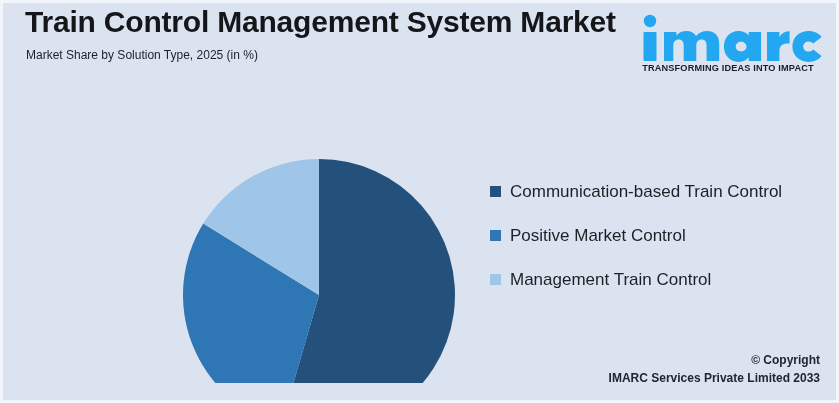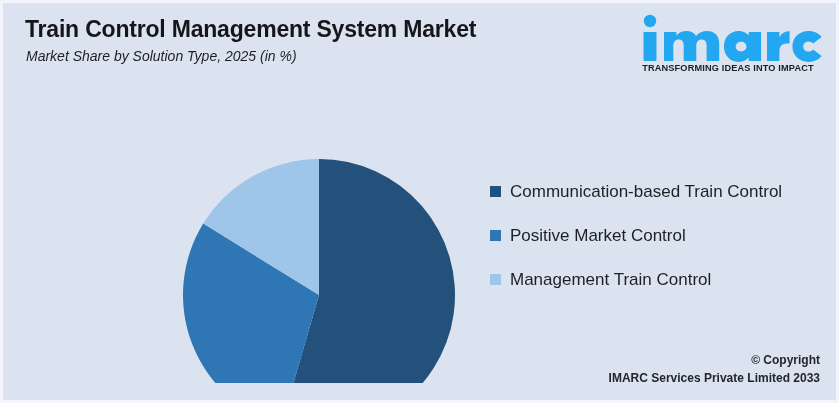--- a/index.html
+++ b/index.html
@@ -20,36 +20,35 @@
     height: 403px;
     box-sizing: border-box;
     background: #dce3f0;
     border: 3px solid #f2f5fb;
     overflow: hidden;
   }
   
   #title {
     position: absolute;
     left: 22px;
-    top: 13px;
-    font-size: 23px;
+    top: 2px;
+    font-size: 30px;
     font-weight: bold;
     color: #14161a;
     letter-spacing: -0.2px;
     white-space: nowrap;
   }
   #subtitle {
     position: absolute;
     left: 23px;
     top: 45px;
-    font-size: 14px;
+    font-size: 12px;
     font-weight: normal;
     color: #1d2025;
     white-space: nowrap;
-    font-style: italic;
   }
   
   #logo {
     position: absolute;
     right: 12px;
     top: 9px;
     width: 196px;
     height: 62px;
     text-align: right;
   }

